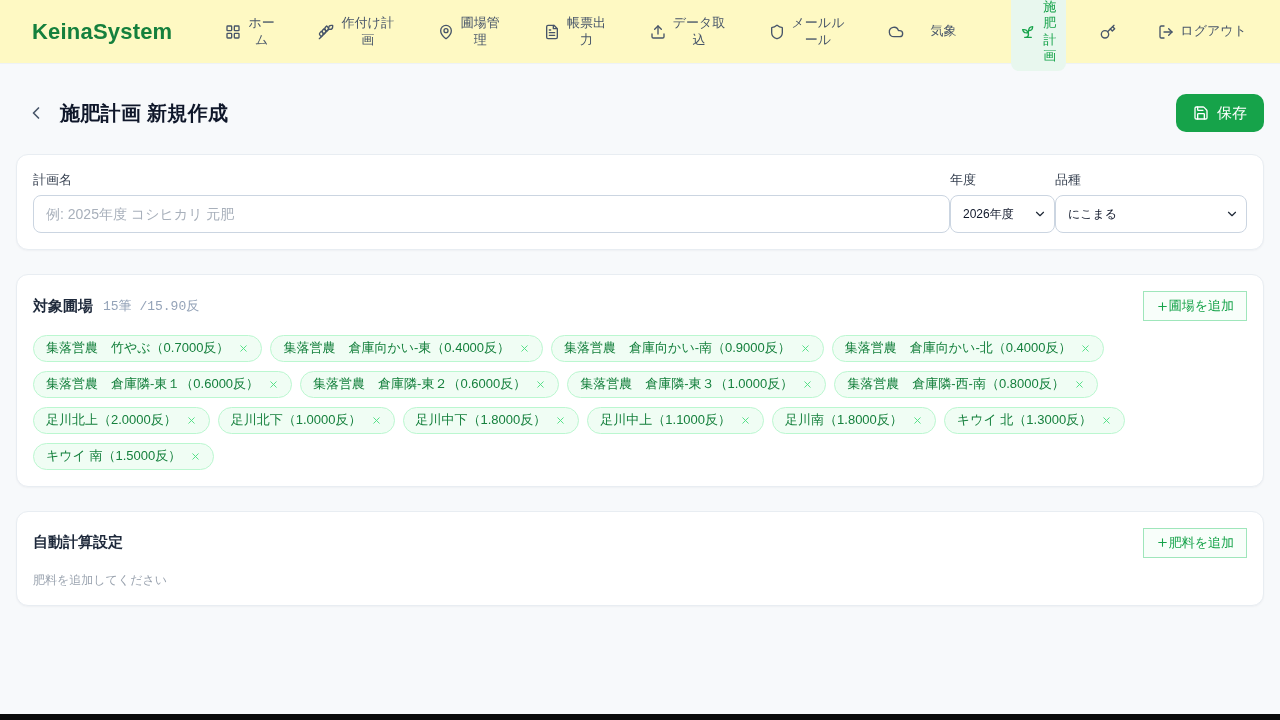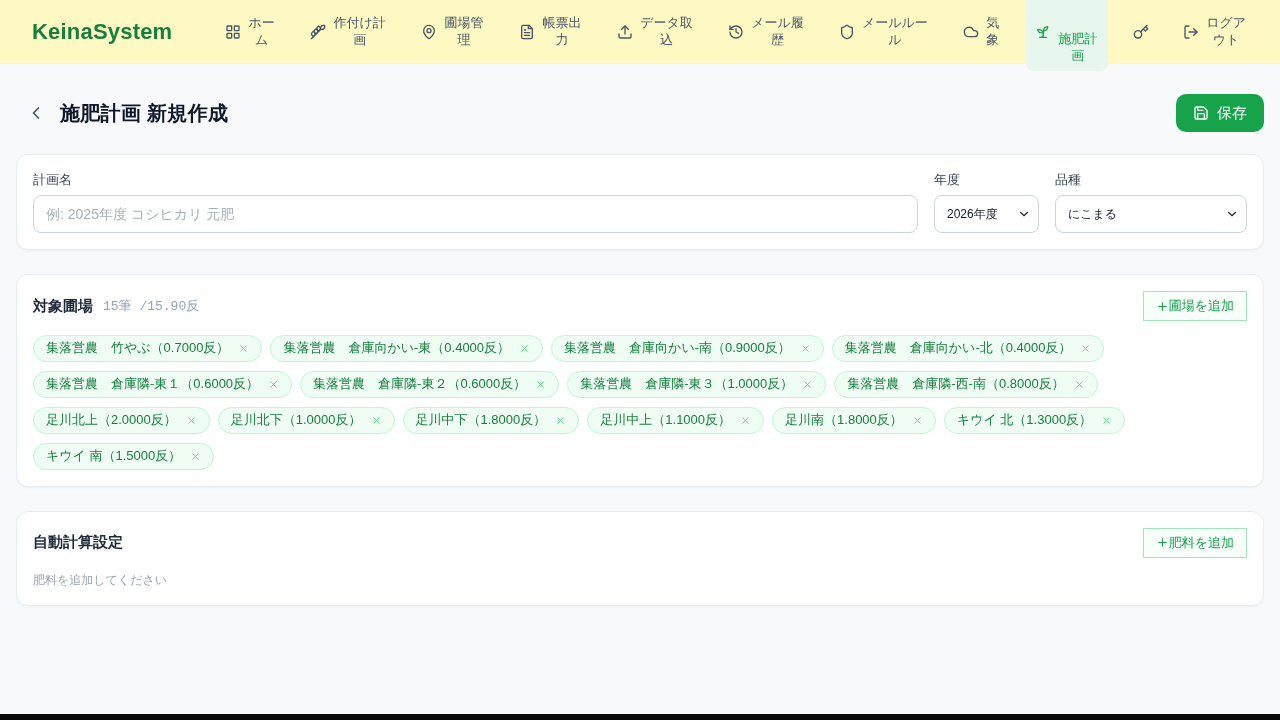--- a/index.html
+++ b/index.html
@@ -51,21 +51,21 @@
   .btn-icon { width:16px; height:16px; } .btn-icon svg { width:100%; height:100%; display:block; }
 
   
   .card {
     background:#ffffff; border:1px solid #e8edf2; border-radius:12px;
     box-shadow:0 1px 2px rgba(16,24,40,.04);
     margin:0 16px 24px; padding:16px;
   }
 
   
-  .form-row { display:flex; gap:16px; }
+  .form-row { display:flex; }
   .field-group { display:flex; flex-direction:column; }
   .field-group.grow { flex:1; }
   .field-label { font-size:13px; color:#374151; margin-bottom:6px; }
   .text-input {
     height:38px; border:1px solid #cbd5e1; border-radius:8px; padding:0 12px;
     font-size:14px; color:#0f172a; font-family:inherit; width:100%; background:#fff; outline:none;
   }
   .text-input::placeholder { color:#a8b0bb; }
   .select-wrap { position:relative; }
   .select-wrap.year { width:105px; }
@@ -160,30 +160,20 @@
   </div>
       <div class="nav-item">
     <span class="nav-icon">
           <svg viewBox="0 0 24 24" fill="none" stroke="currentColor" stroke-width="2" stroke-linecap="round" stroke-linejoin="round">
             <path d="M21 15v4a2 2 0 0 1-2 2H5a2 2 0 0 1-2-2v-4"></path>
             <path d="m17 8-5-5-5 5"></path>
             <path d="M12 3v12"></path>
           </svg>
         </span>
     <span class="nav-label">データ取込</span>
-  </div>
-      <div class="nav-item">
-    <span class="nav-icon">
-          <svg viewBox="0 0 24 24" fill="none" stroke="currentColor" stroke-width="2" stroke-linecap="round" stroke-linejoin="round">
-            <path d="M3 12a9 9 0 1 0 9-9 9.75 9.75 0 0 0-6.74 2.74L3 8"></path>
-            <path d="M3 3v5h5"></path>
-            <path d="M12 7v5l4 2"></path>
-          </svg>
-        </span>
-    <span class="nav-label">メール履歴</span>
   </div>
       <div class="nav-item">
     <span class="nav-icon">
           <svg viewBox="0 0 24 24" fill="none" stroke="currentColor" stroke-width="2" stroke-linecap="round" stroke-linejoin="round">
             <path d="M20 13c0 5-3.5 7.5-7.66 8.95a1 1 0 0 1-.67-.01C7.5 20.5 4 18 4 13V6a1 1 0 0 1 1-1c2 0 4.5-1.2 6.24-2.72a1.17 1.17 0 0 1 1.52 0C14.51 3.81 17 5 19 5a1 1 0 0 1 1 1z"></path>
           </svg>
         </span>
     <span class="nav-label">メールルール</span>
   </div>
       <div class="nav-item">

